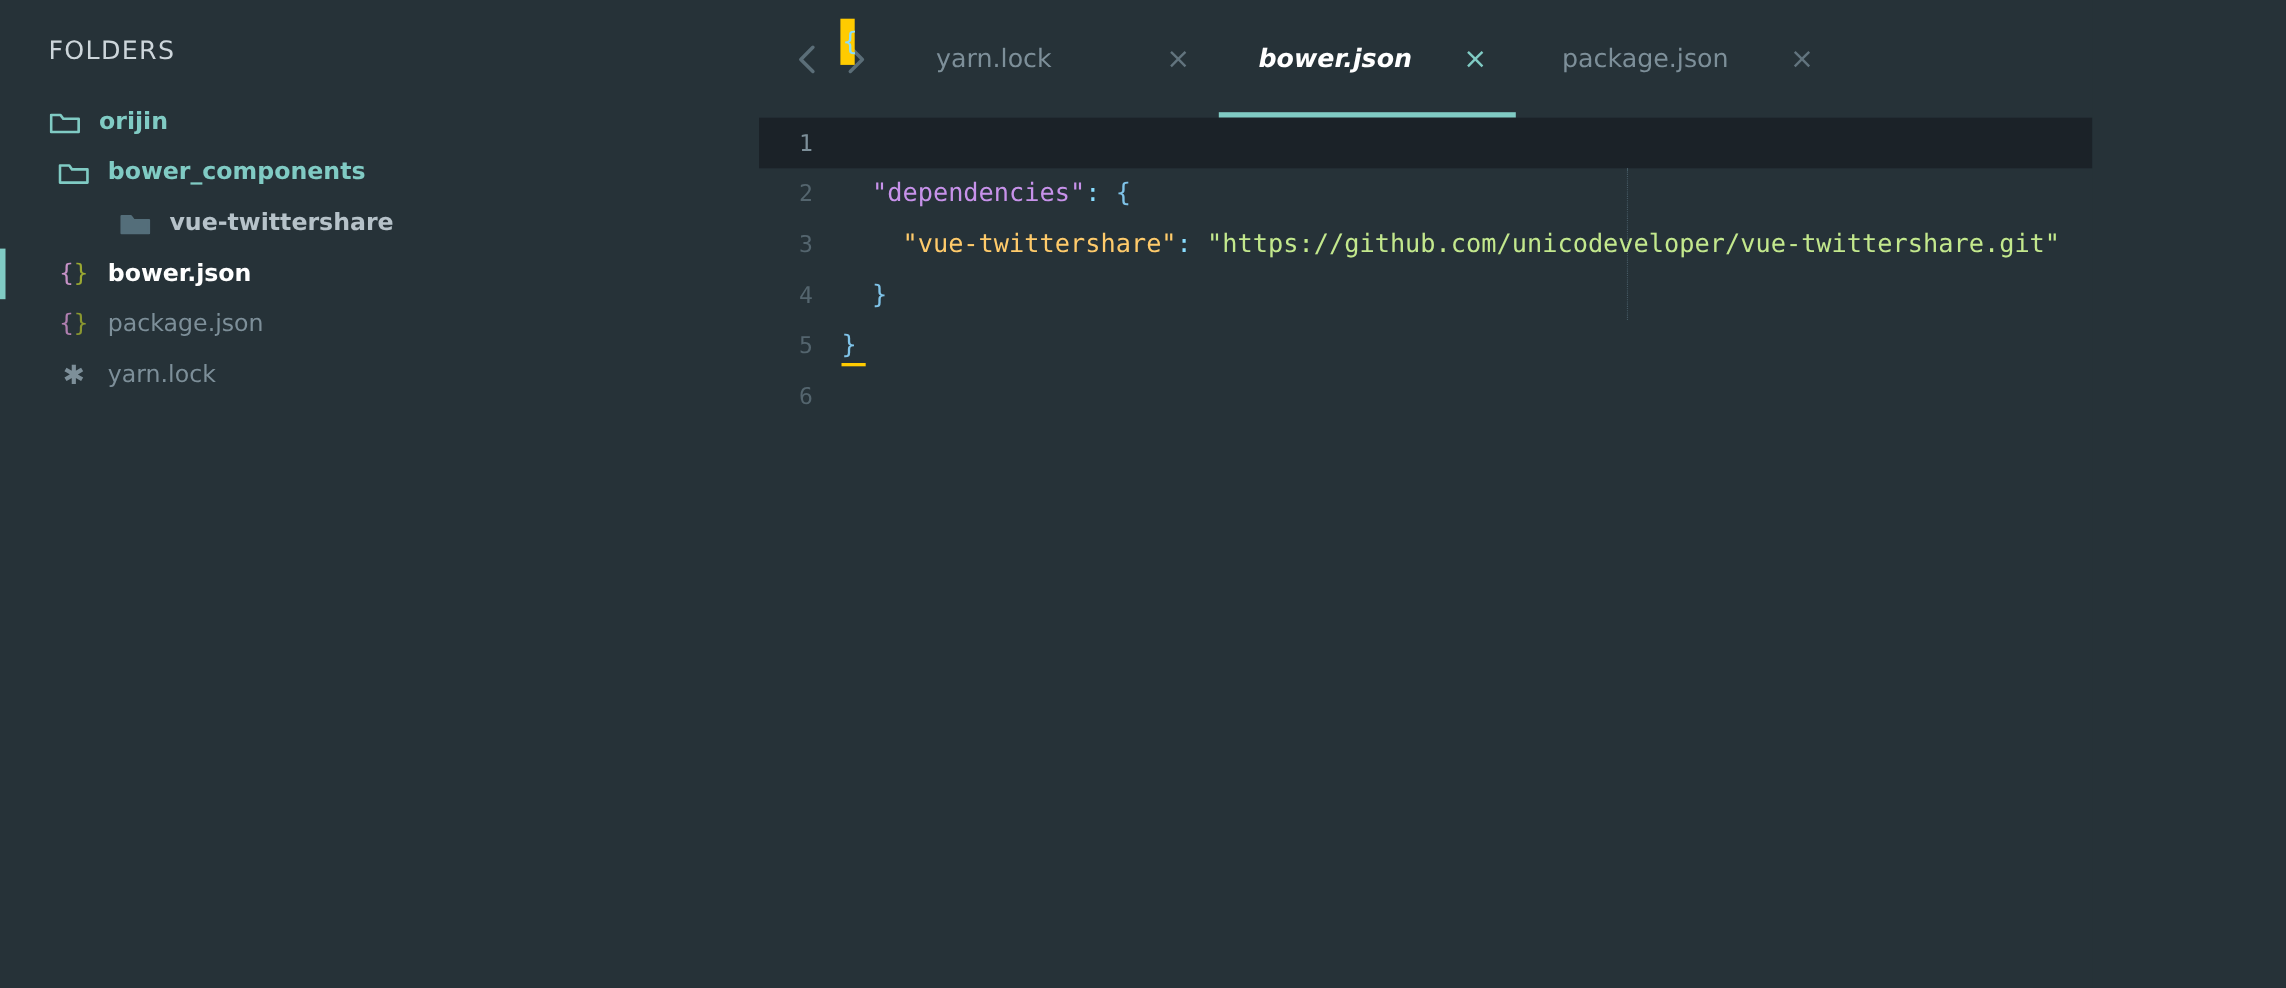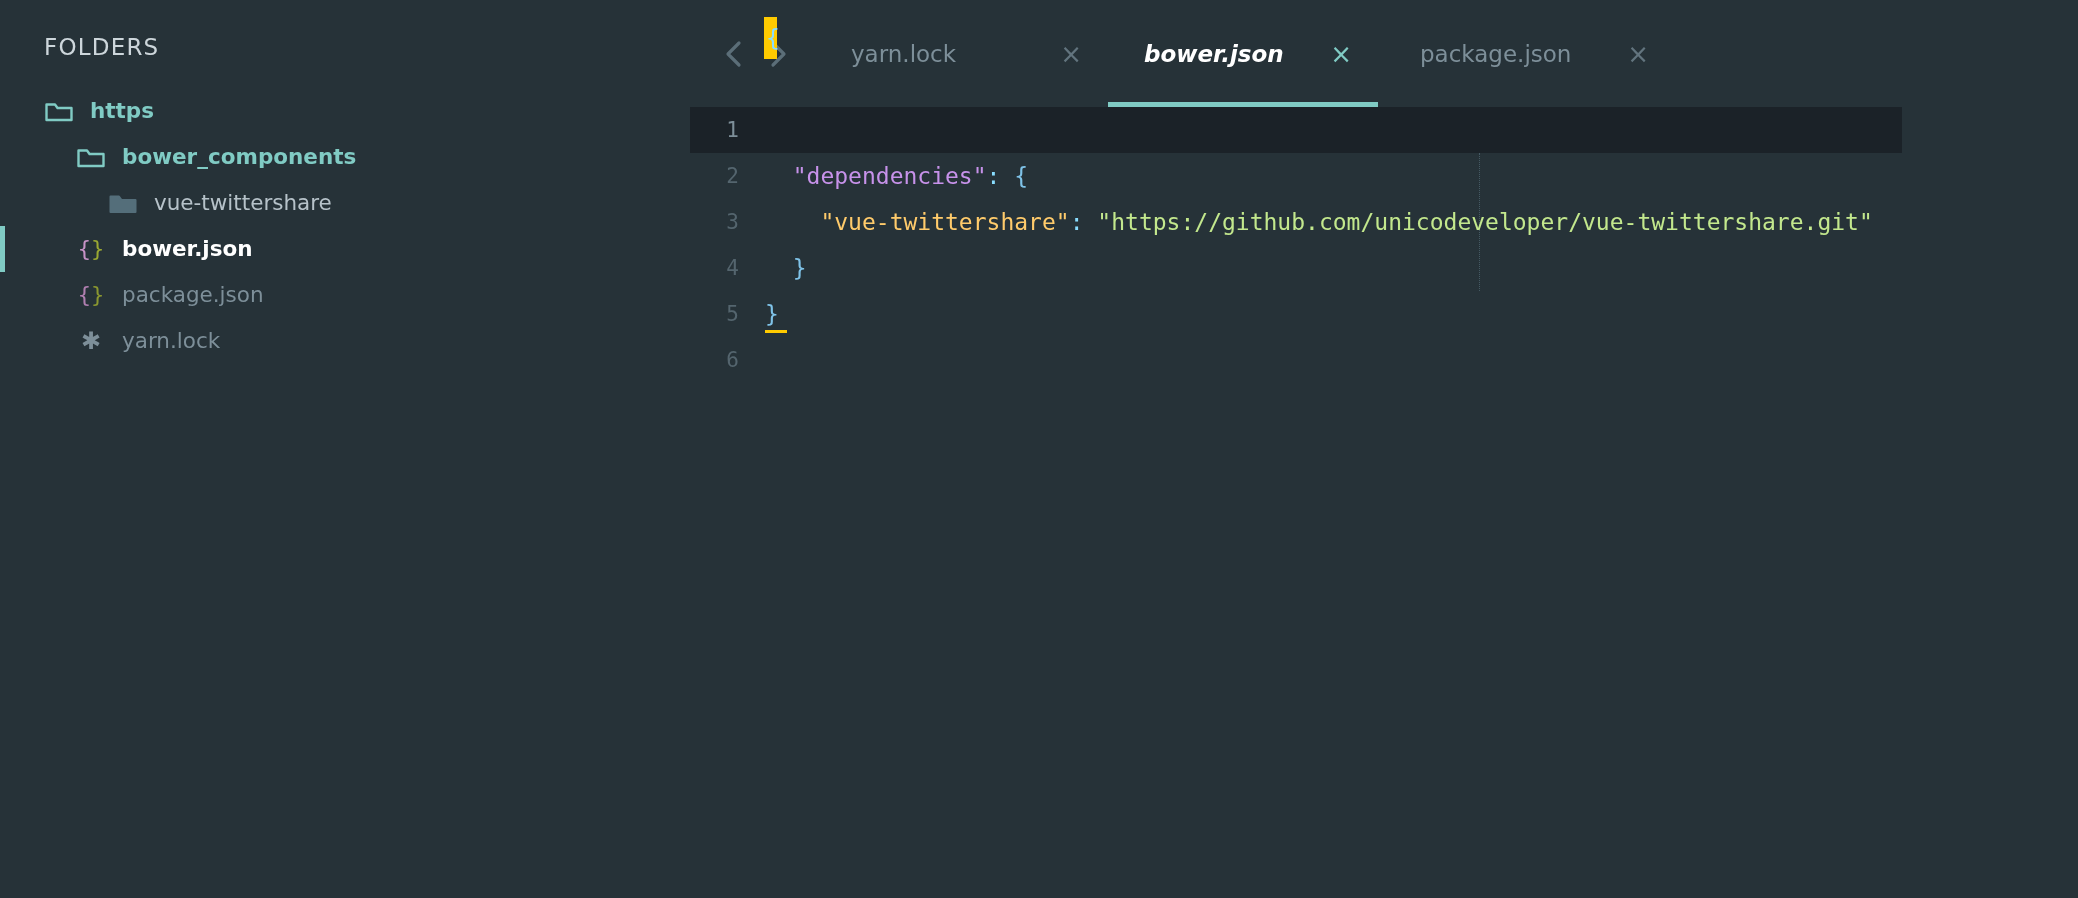--- a/index.html
+++ b/index.html
@@ -27,25 +27,25 @@
     position:relative; display:flex; align-items:center;
     height:46px; padding-left:44px; cursor:default;
   }
   .tree-row .ico {
     display:inline-flex; align-items:center; justify-content:center;
     width:30px; height:24px; flex:0 0 30px; margin-right:16px;
   }
   .tree-row .lbl { font-size:21.5px; line-height:1; white-space:nowrap; }
 
   .depth-0 { padding-left:44px; }
-  .depth-1 { padding-left:76px; }
+  .depth-1 { padding-left:52px; }
   .depth-2 { padding-left:108px; }
 
   .open-folder .lbl { color:#80cbc4; font-weight:bold; }
-  .closed-folder .lbl { color:#b6c2c9; font-weight:normal; }
+  .closed-folder .lbl { color:#b6c2c9; font-weight:bold; }
   .file .lbl { color:#7d8f99; font-weight:400; }
   .file.selected .lbl { color:#ffffff; font-weight:bold; }
 
   .sel-bar {
     position:absolute; left:0; top:0; width:5px; height:46px;
     background:#80cbc4;
   }
 
   .json-ico { font-size:22px; letter-spacing:0px; line-height:1;
     font-family:"DejaVu Sans Mono", monospace; }
@@ -154,21 +154,21 @@
     <div class="folders-header">FOLDERS</div>
 
     <div class="tree">
 
       <div class="tree-row depth-0 open-folder">
         <span class="ico">
           <svg width="28" height="22" viewBox="0 0 28 22">
             <path d="M1.5 4.5 H10 L12.5 8 H26.5 V20 H1.5 Z" fill="none" stroke="#80cbc4" stroke-width="2.4" stroke-linejoin="round"></path>
           </svg>
         </span>
-        <span class="lbl">https</span>
+        <span class="lbl">orijin</span>
       </div>
 
       <div class="tree-row depth-1 open-folder">
         <span class="ico">
           <svg width="28" height="22" viewBox="0 0 28 22">
             <path d="M1.5 4.5 H10 L12.5 8 H26.5 V20 H1.5 Z" fill="none" stroke="#80cbc4" stroke-width="2.4" stroke-linejoin="round"></path>
           </svg>
         </span>
         <span class="lbl">bower_components</span>
       </div>

